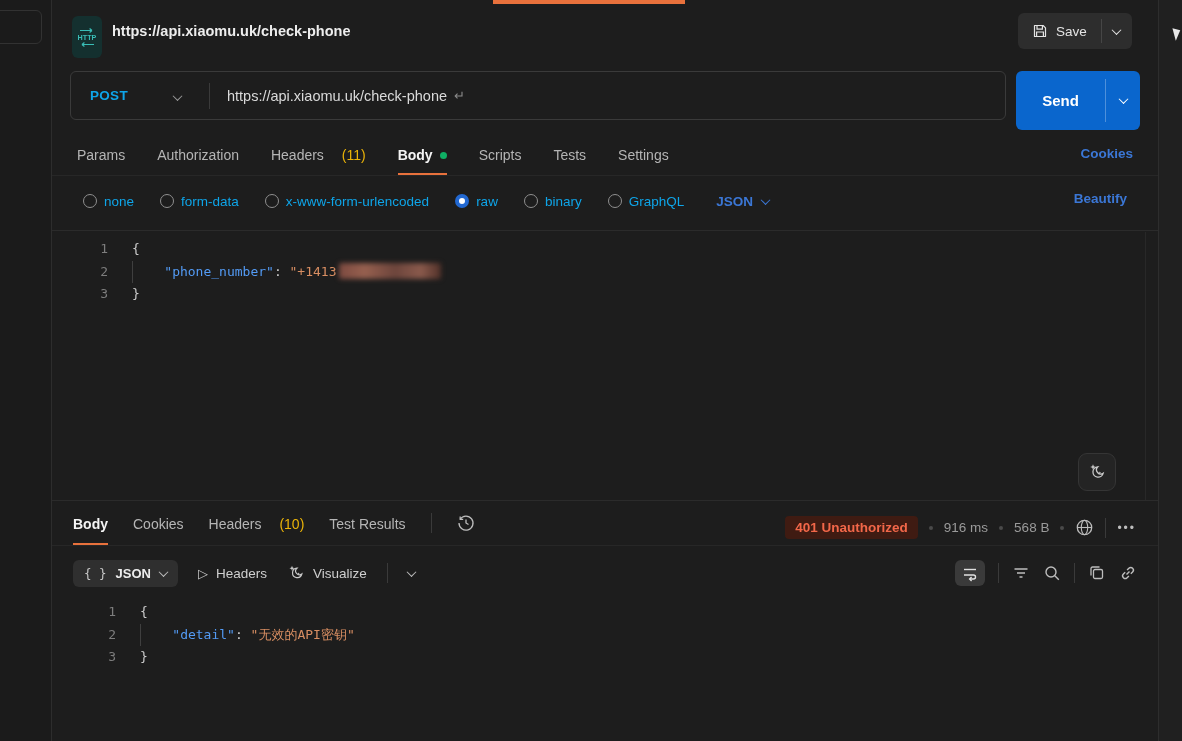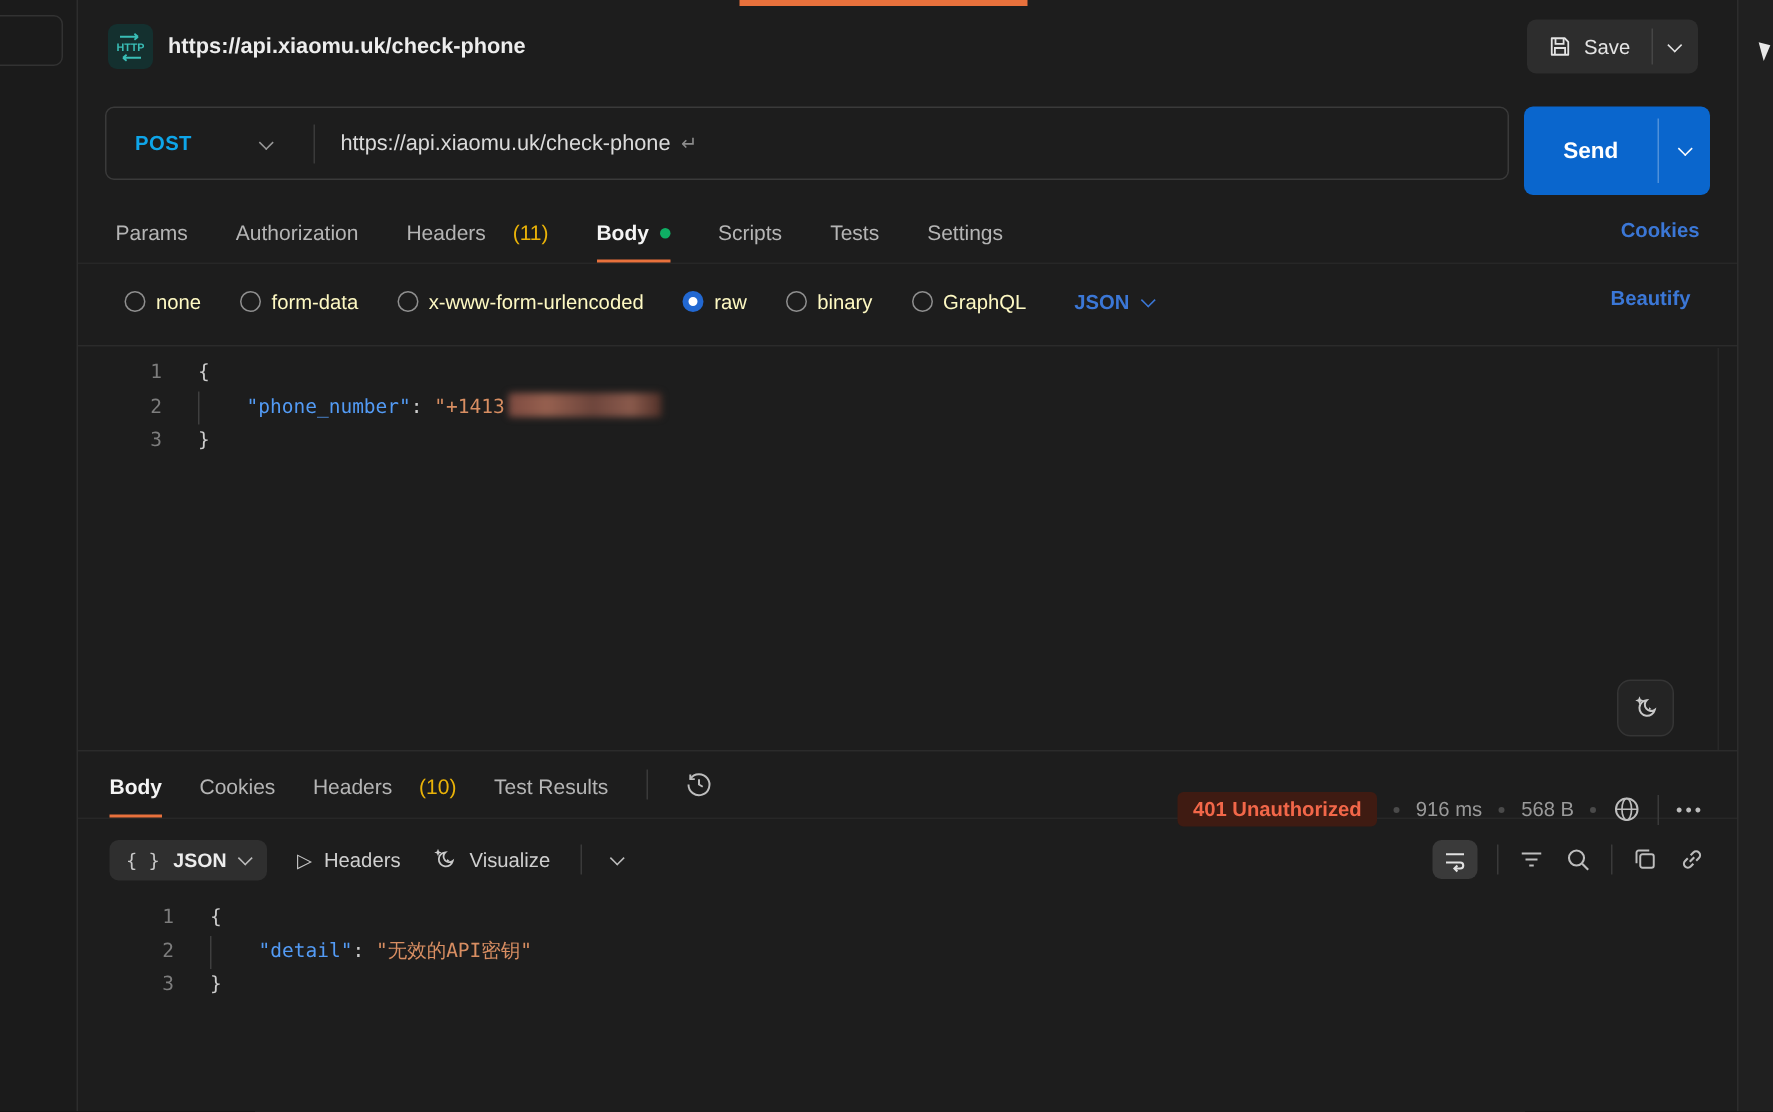--- a/index.html
+++ b/index.html
@@ -14,21 +14,21 @@
   .rail-box { position:absolute; left:-8px; top:10px; width:50px; height:34px;
     border:1px solid #323232; border-radius:6px; }
   
   .right-rail { position:absolute; left:1158px; top:0; width:24px; height:741px;
     background:#202020; border-left:1px solid #2d2d2d; }
   .cursor { position:absolute; left:1174px; top:27px; width:0; height:0;
     border-left:7px solid #e8e8e8; border-top:4px solid transparent; border-bottom:9px solid transparent; transform:rotate(-15deg); }
   
   .top-accent { position:absolute; left:493px; top:0; width:192px; height:4px; background:#e8713c; }
   
-  .http-icon { position:absolute; left:72px; top:16px; width:30px; height:30px;
+  .http-icon { position:absolute; left:72px; top:16px; width:30px; height:42px;
     border-radius:6px; background:#14302f; display:flex; align-items:center; justify-content:center; }
   .req-title { position:absolute; left:112px; top:23px; font-size:14.5px; font-weight:700; color:#ededed; }
   .save-btn { position:absolute; left:1018px; top:13px; height:36px; background:#2d2d2d;
     border-radius:6px; display:flex; align-items:stretch; color:#e4e4e4; }
   .save-main { display:flex; align-items:center; gap:8px; padding:0 14px; font-size:13.5px; cursor:pointer; }
   .save-sep { width:1px; background:#464646; margin:6px 0; }
   .save-caret { width:30px; display:flex; align-items:center; justify-content:center; cursor:pointer; }
   .chev { display:inline-block; width:7px; height:7px; border-right:1.6px solid currentColor;
     border-bottom:1.6px solid currentColor; transform:rotate(45deg) translate(-1px,-1px); }
   
@@ -51,21 +51,21 @@
   .tab { font-size:14px; color:#b5b5b5; cursor:pointer; display:flex; align-items:center; gap:7px;
     height:100%; padding-top:2px; }
   .tab.active { color:#f4f4f4; font-weight:600; border-bottom:2px solid #e8713c; padding-top:4px; }
   .tab .count { color:#eab308; }
   .green-dot { width:7px; height:7px; border-radius:50%; background:#0faf64; }
   .cookies-link { position:absolute; right:49px; top:146px; color:#3b77d6; font-size:13.5px;
     font-weight:700; cursor:pointer; }
   
   .mode-row { position:absolute; left:52px; top:182px; width:1106px; height:38px;
     display:flex; align-items:center; padding-left:31px; gap:26px; }
-  .mode { display:flex; align-items:center; gap:7px; font-size:13.5px; color:#fef9c3; cursor:pointer; }
+  .mode { display:flex; align-items:center; gap:7px; font-size:13.5px; color:#0ea5e9; cursor:pointer; }
   .radio { width:14px; height:14px; border-radius:50%; border:1.5px solid #8f8f8f; background:transparent; }
   .radio.sel { border:4px solid #2268d1; background:#ffffff; }
   .lang-dd { display:flex; align-items:center; gap:9px; color:#3b77d6; font-weight:700;
     font-size:13.5px; margin-left:6px; cursor:pointer; }
   .beautify-link { position:absolute; right:55px; top:191px; color:#3b77d6; font-size:13.5px;
     font-weight:700; cursor:pointer; }
   .hdiv { position:absolute; left:52px; width:1106px; height:1px; background:#2b2b2b; }
   
   .editor { position:absolute; font-family:"DejaVu Sans Mono", monospace; font-size:13px; }
   .code-line { line-height:22.5px; white-space:pre; display:flex; }
@@ -87,21 +87,21 @@
     align-items:center; justify-content:center; cursor:pointer; }
   .scroll-gutter { position:absolute; left:1145px; top:232px; width:12px; height:268px;
     border-left:1px solid #282828; }
   
   .resp { position:absolute; left:52px; top:500px; width:1106px; height:241px; border-top:1px solid #2b2b2b; }
   .resp-tabs { position:relative; height:45px; display:flex; align-items:center;
     padding-left:21px; gap:25px; }
   .resp-tabs .tab { height:100%; align-items:center; }
   .vsep { width:1px; height:20px; background:#3a3a3a; }
   .icon-btn { display:flex; align-items:center; justify-content:center; cursor:pointer; color:#bdbdbd; }
-  .status-cluster { position:absolute; right:22px; top:16px; height:45px; display:flex;
+  .status-cluster { position:absolute; right:22px; top:4px; height:45px; display:flex;
     align-items:center; gap:11px; }
   .status-badge { background:#3f1b12; color:#f26749; font-weight:700; font-size:13.5px;
     padding:4px 10px; border-radius:4px; cursor:pointer; }
   .meta { color:#9a9a9a; font-size:13.5px; }
   .sep-dot { width:4px; height:4px; border-radius:50%; background:#4a4a4a; }
   .more-dots { color:#bdbdbd; font-size:12px; letter-spacing:2px; cursor:pointer; }
   .resp-toolbar { position:absolute; left:0; top:53px; width:100%; height:38px; display:flex;
     align-items:center; padding-left:21px; gap:20px; }
   .json-btn { display:flex; align-items:center; gap:9px; background:#2f2f2f; border-radius:6px;
     padding:6px 11px; cursor:pointer; color:#ececec; font-size:13px; font-weight:600; }

